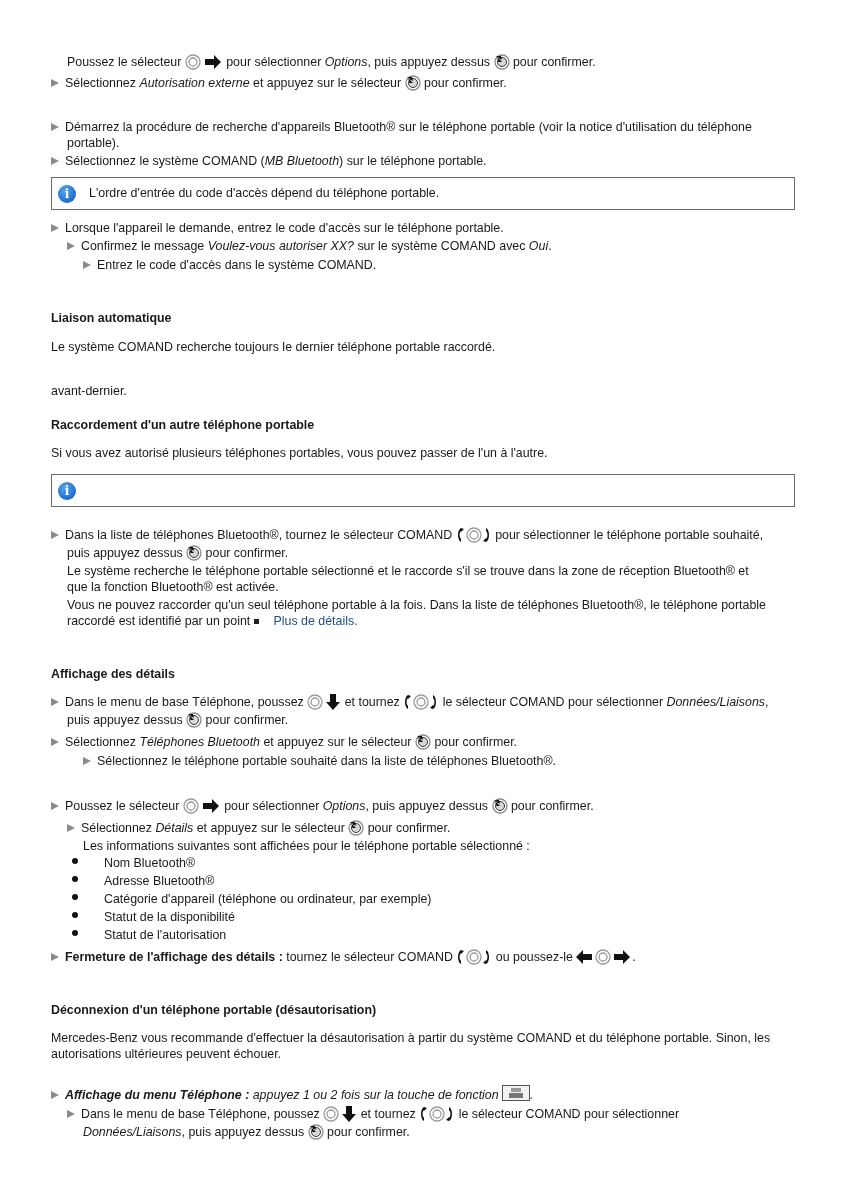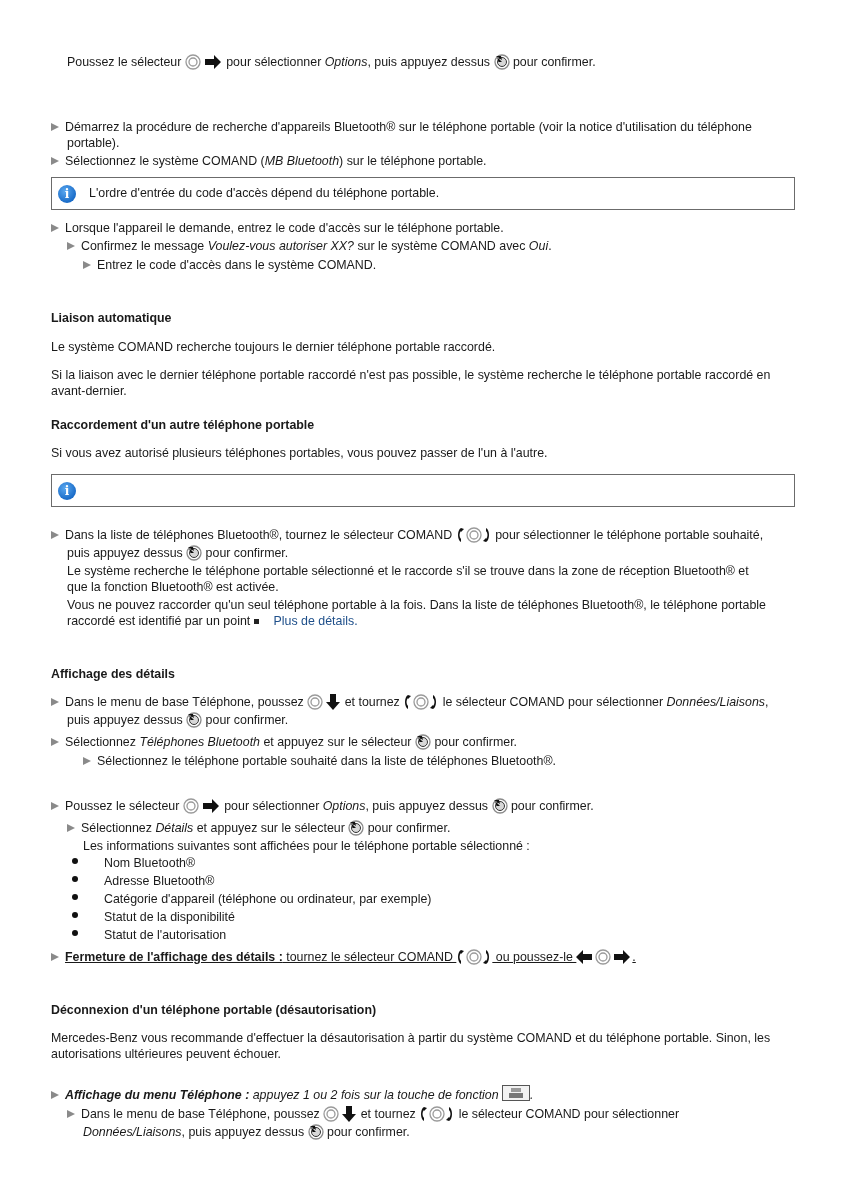--- a/index.html
+++ b/index.html
@@ -74,20 +74,25 @@
     <span>Poussez le sélecteur </span><svg class="ico" width="38" height="16">
         <use href="#knob"></use>
         <g transform="translate(20,0)">
           <use href="#arrR"></use>
         </g>
       </svg><span> pour sélectionner </span><em>Options</em><span>, puis appuyez dessus </span><svg class="ico" width="16" height="16">
         <use href="#press"></use>
       </svg><span> pour confirmer.</span>
   </div>
 
+  <div class="line" style="left:51px; top:75px;">
+    <span class="tri"></span><span>Sélectionnez </span><em>Autorisation externe</em><span> et appuyez sur le sélecteur </span><svg class="ico" width="16" height="16">
+        <use href="#press"></use>
+      </svg><span> pour confirmer.</span>
+  </div>
 
   <div class="line" style="left:51px; top:119px;">
     <span class="tri"></span><span>Démarrez la procédure de recherche d'appareils Bluetooth® sur le téléphone portable (voir la notice d'utilisation du téléphone</span>
   </div>
   <div class="line" style="left:67px; top:135px;">portable).</div>
 
   <div class="line" style="left:51px; top:153px;">
     <span class="tri"></span><span>Sélectionnez le système COMAND (</span><em>MB Bluetooth</em><span>) sur le téléphone portable.</span>
   </div>
 
@@ -101,21 +106,20 @@
   </div>
   <div class="line" style="left:67px; top:238px;">
     <span class="tri"></span><span>Confirmez le message </span><em>Voulez-vous autoriser XX?</em><span> sur le système COMAND avec </span><em>Oui</em><span>.</span>
   </div>
   <div class="line" style="left:83px; top:257px;">
     <span class="tri"></span><span>Entrez le code d'accès dans le système COMAND.</span>
   </div>
 
   <div class="line heading" style="left:51px; top:310px;">Liaison automatique</div>
   <div class="line" style="left:51px; top:339px;">Le système COMAND recherche toujours le dernier téléphone portable raccordé.</div>
-  <div class="line" style="left:51px; top:367px;">Si la liaison avec le dernier téléphone portable raccordé n'est pas possible, le système recherche le téléphone portable raccordé en</div>
   <div class="line" style="left:51px; top:383px;">avant-dernier.</div>
 
   <div class="line" style="left:51px; top:445px;">Si vous avez autorisé plusieurs téléphones portables, vous pouvez passer de l'un à l'autre.</div>
   <div class="line heading" style="left:51px; top:417px;">Raccordement d'un autre téléphone portable</div>
 
   <div class="note" style="top:474px;">
     <div class="info">i</div>
   </div>
 
   <div class="line" style="left:51px; top:527px;">
@@ -199,21 +203,21 @@
     <span class="bullet" style="left:72px; top:876px;"></span>
     <div class="line" style="left:104px; top:873px;">Adresse Bluetooth®</div>
     <span class="bullet" style="left:72px; top:894px;"></span>
     <div class="line" style="left:104px; top:891px;">Catégorie d'appareil (téléphone ou ordinateur, par exemple)</div>
     <span class="bullet" style="left:72px; top:912px;"></span>
     <div class="line" style="left:104px; top:909px;">Statut de la disponibilité</div>
     <span class="bullet" style="left:72px; top:930px;"></span>
     <div class="line" style="left:104px; top:927px;">Statut de l'autorisation</div>
   </div>
 
-  <div class="line" style="left:51px; top:949px;text-decoration:underline;">
+  <div class="line" style="left:51px; top:949px;">
     <span class="tri"></span><b>Fermeture de l'affichage des détails :</b><span> tournez le sélecteur COMAND </span><svg class="ico" width="36" height="16">
         <use href="#turnL"></use>
         <g transform="translate(10,0)">
           <use href="#knob"></use>
         </g>
         <g transform="translate(29,0)">
           <use href="#turnR"></use>
         </g>
       </svg><span> ou poussez-le </span><svg class="ico" width="56" height="16">
         <use href="#arrL"></use>

